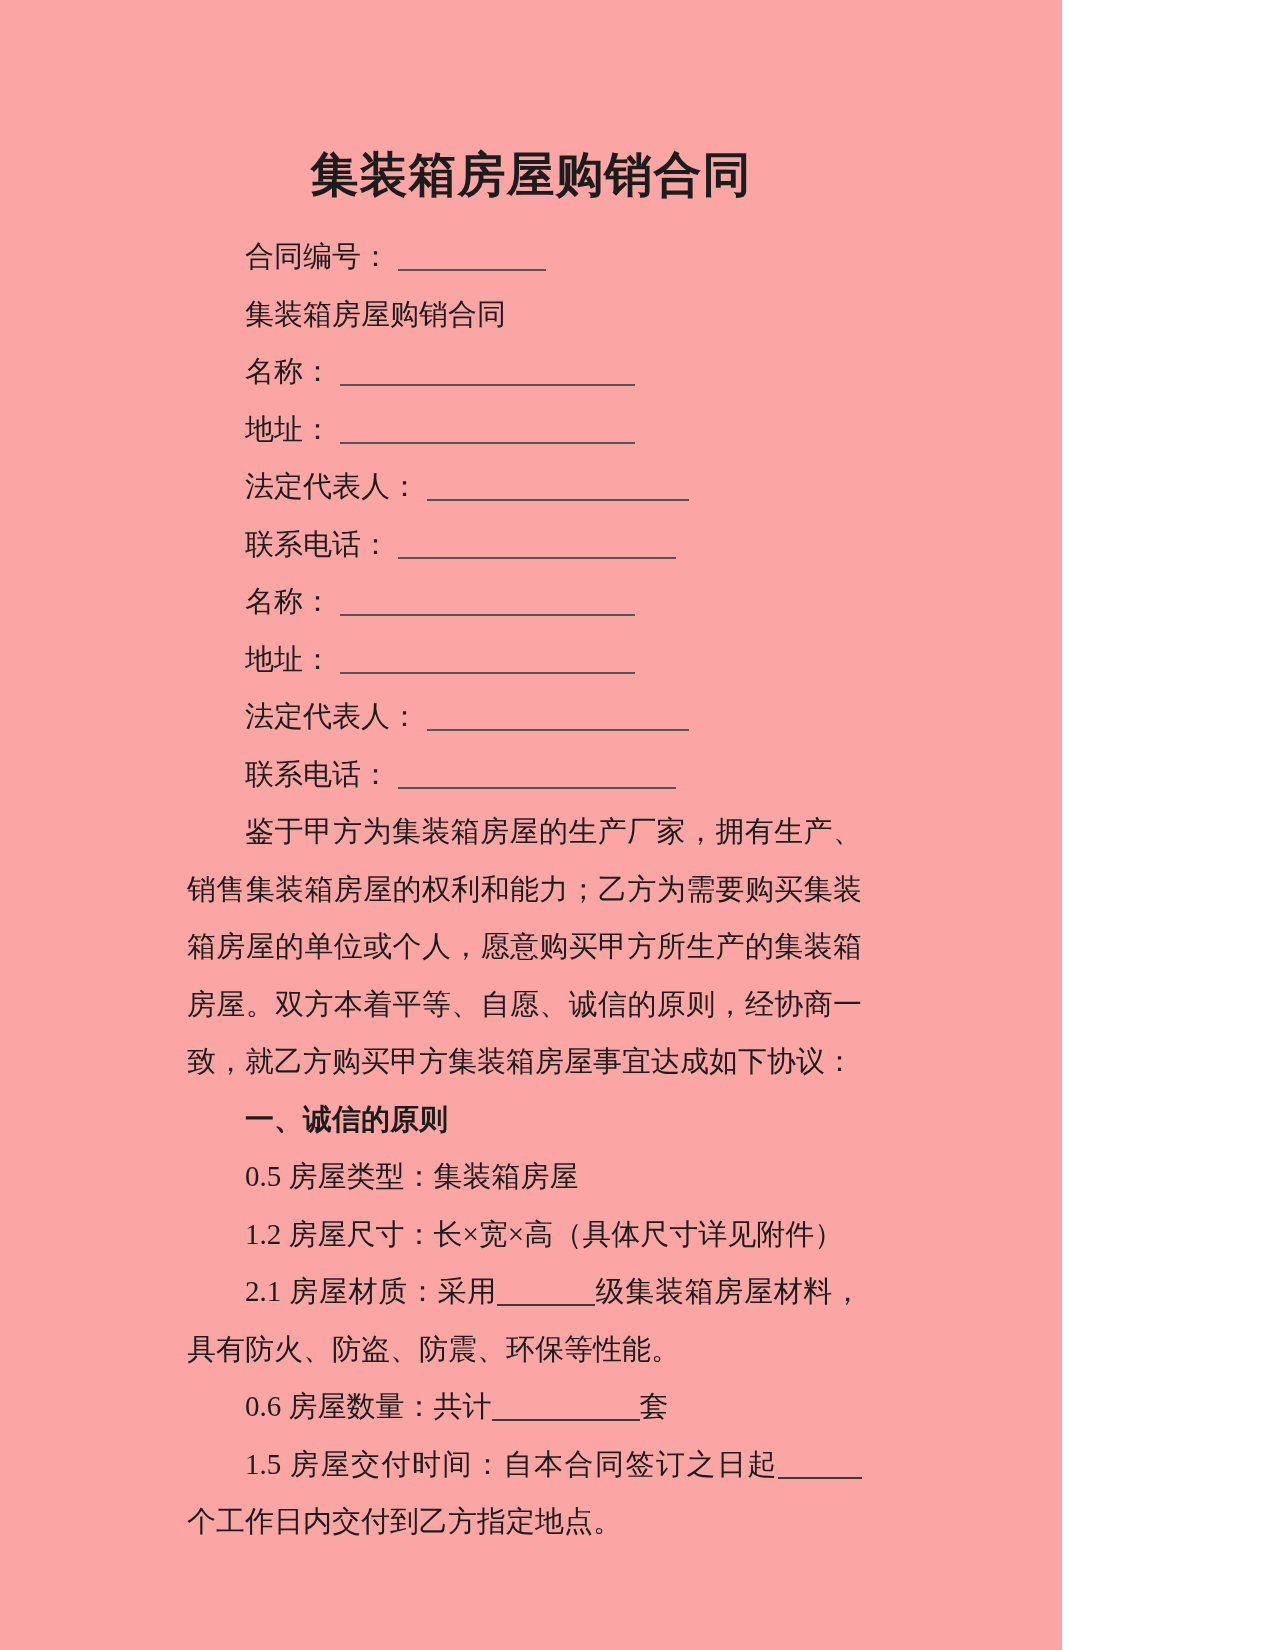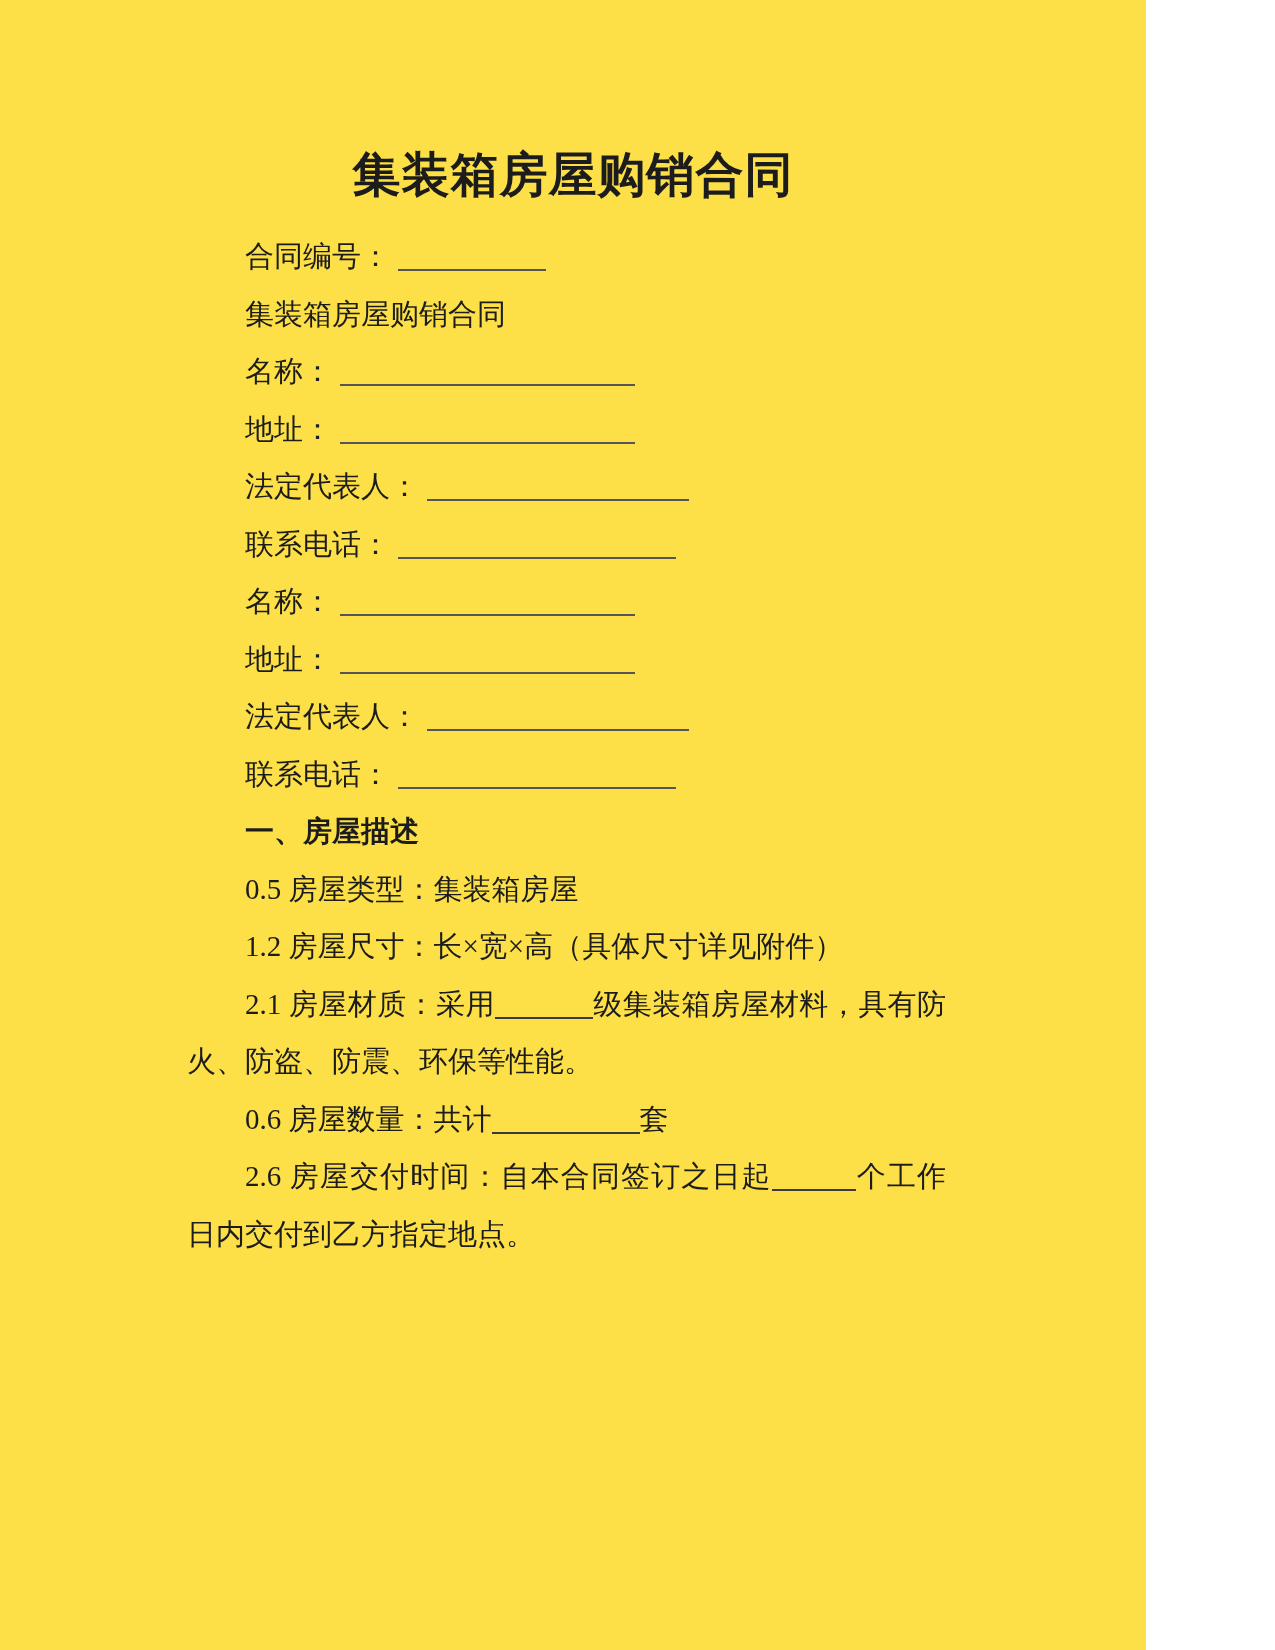--- a/index.html
+++ b/index.html
@@ -1,21 +1,21 @@
 <!DOCTYPE html>
 <html><head>
 <meta charset="utf-8">
 <style>
   * { margin: 0; padding: 0; box-sizing: border-box; }
   html, body { background: #ffffff; }
   .page {
     position: relative;
-    width: 1146px;
+    width: 1062px;
     height: 1650px;
-    background: #fde047;
+    background: #fca5a5;
     overflow: hidden;
     font-family: "Liberation Serif", "DejaVu Serif", serif;
     color: #1c1c1c;
   }
   .title {
     margin-top: 142px;
     text-align: center;
     font-size: 48px;
     line-height: 66px;
     font-weight: bold;
@@ -76,27 +76,28 @@
     <p><span>联系电话：</span><span class="blank w-phone"></span></p>
 
     <p><span>名称：</span><span class="blank w-name"></span></p>
 
     <p><span>地址：</span><span class="blank w-addr"></span></p>
 
     <p><span>法定代表人：</span><span class="blank w-rep"></span></p>
 
     <p><span>联系电话：</span><span class="blank w-phone"></span></p>
 
+    <p class="justify">鉴于甲方为集装箱房屋的生产厂家，拥有生产、销售集装箱房屋的权利和能力；乙方为需要购买集装箱房屋的单位或个人，愿意购买甲方所生产的集装箱房屋。双方本着平等、自愿、诚信的原则，经协商一致，就乙方购买甲方集装箱房屋事宜达成如下协议：</p>
 
-    <p class="heading">一、房屋描述</p>
+    <p class="heading">一、诚信的原则</p>
 
     <p>0.5 房屋类型：集装箱房屋</p>
 
     <p>1.2 房屋尺寸：长×宽×高（具体尺寸详见附件）</p>
 
     <p class="justify"><span>2.1 房屋材质：采用</span><span class="blank-inline w-grade"></span><span>级集装箱房屋材料，具有防火、防盗、防震、环保等性能。</span></p>
 
     <p><span>0.6 房屋数量：共计</span><span class="blank-inline w-count"></span><span>套</span></p>
 
-    <p class="justify"><span>2.6 房屋交付时间：自本合同签订之日起</span><span class="blank-inline w-days"></span><span>个工作日内交付到乙方指定地点。</span></p>
+    <p class="justify"><span>1.5 房屋交付时间：自本合同签订之日起</span><span class="blank-inline w-days"></span><span>个工作日内交付到乙方指定地点。</span></p>
 
   </div>
 </div>
 
 </body></html>

